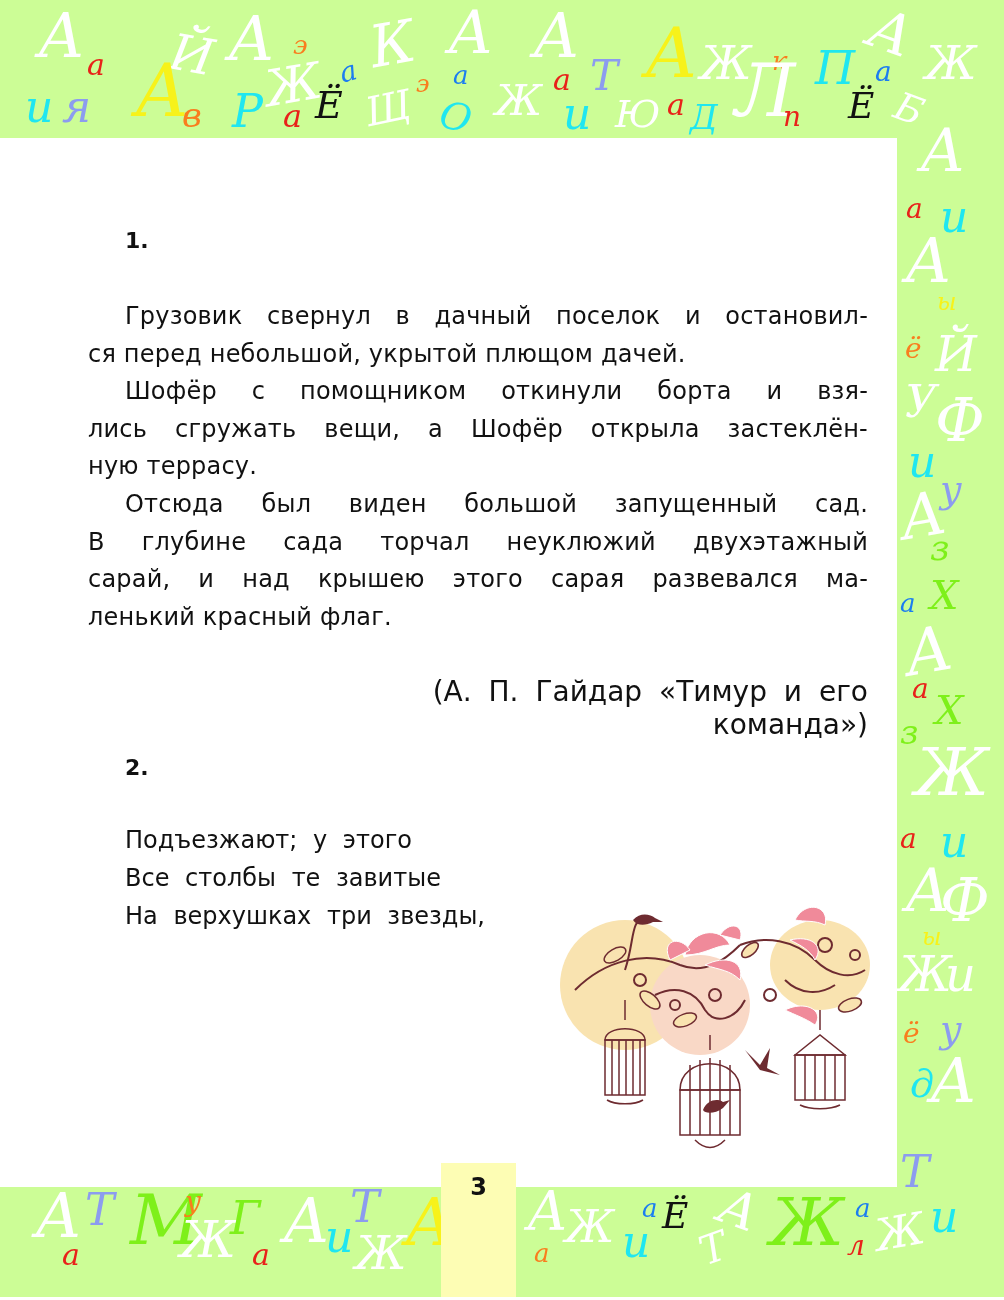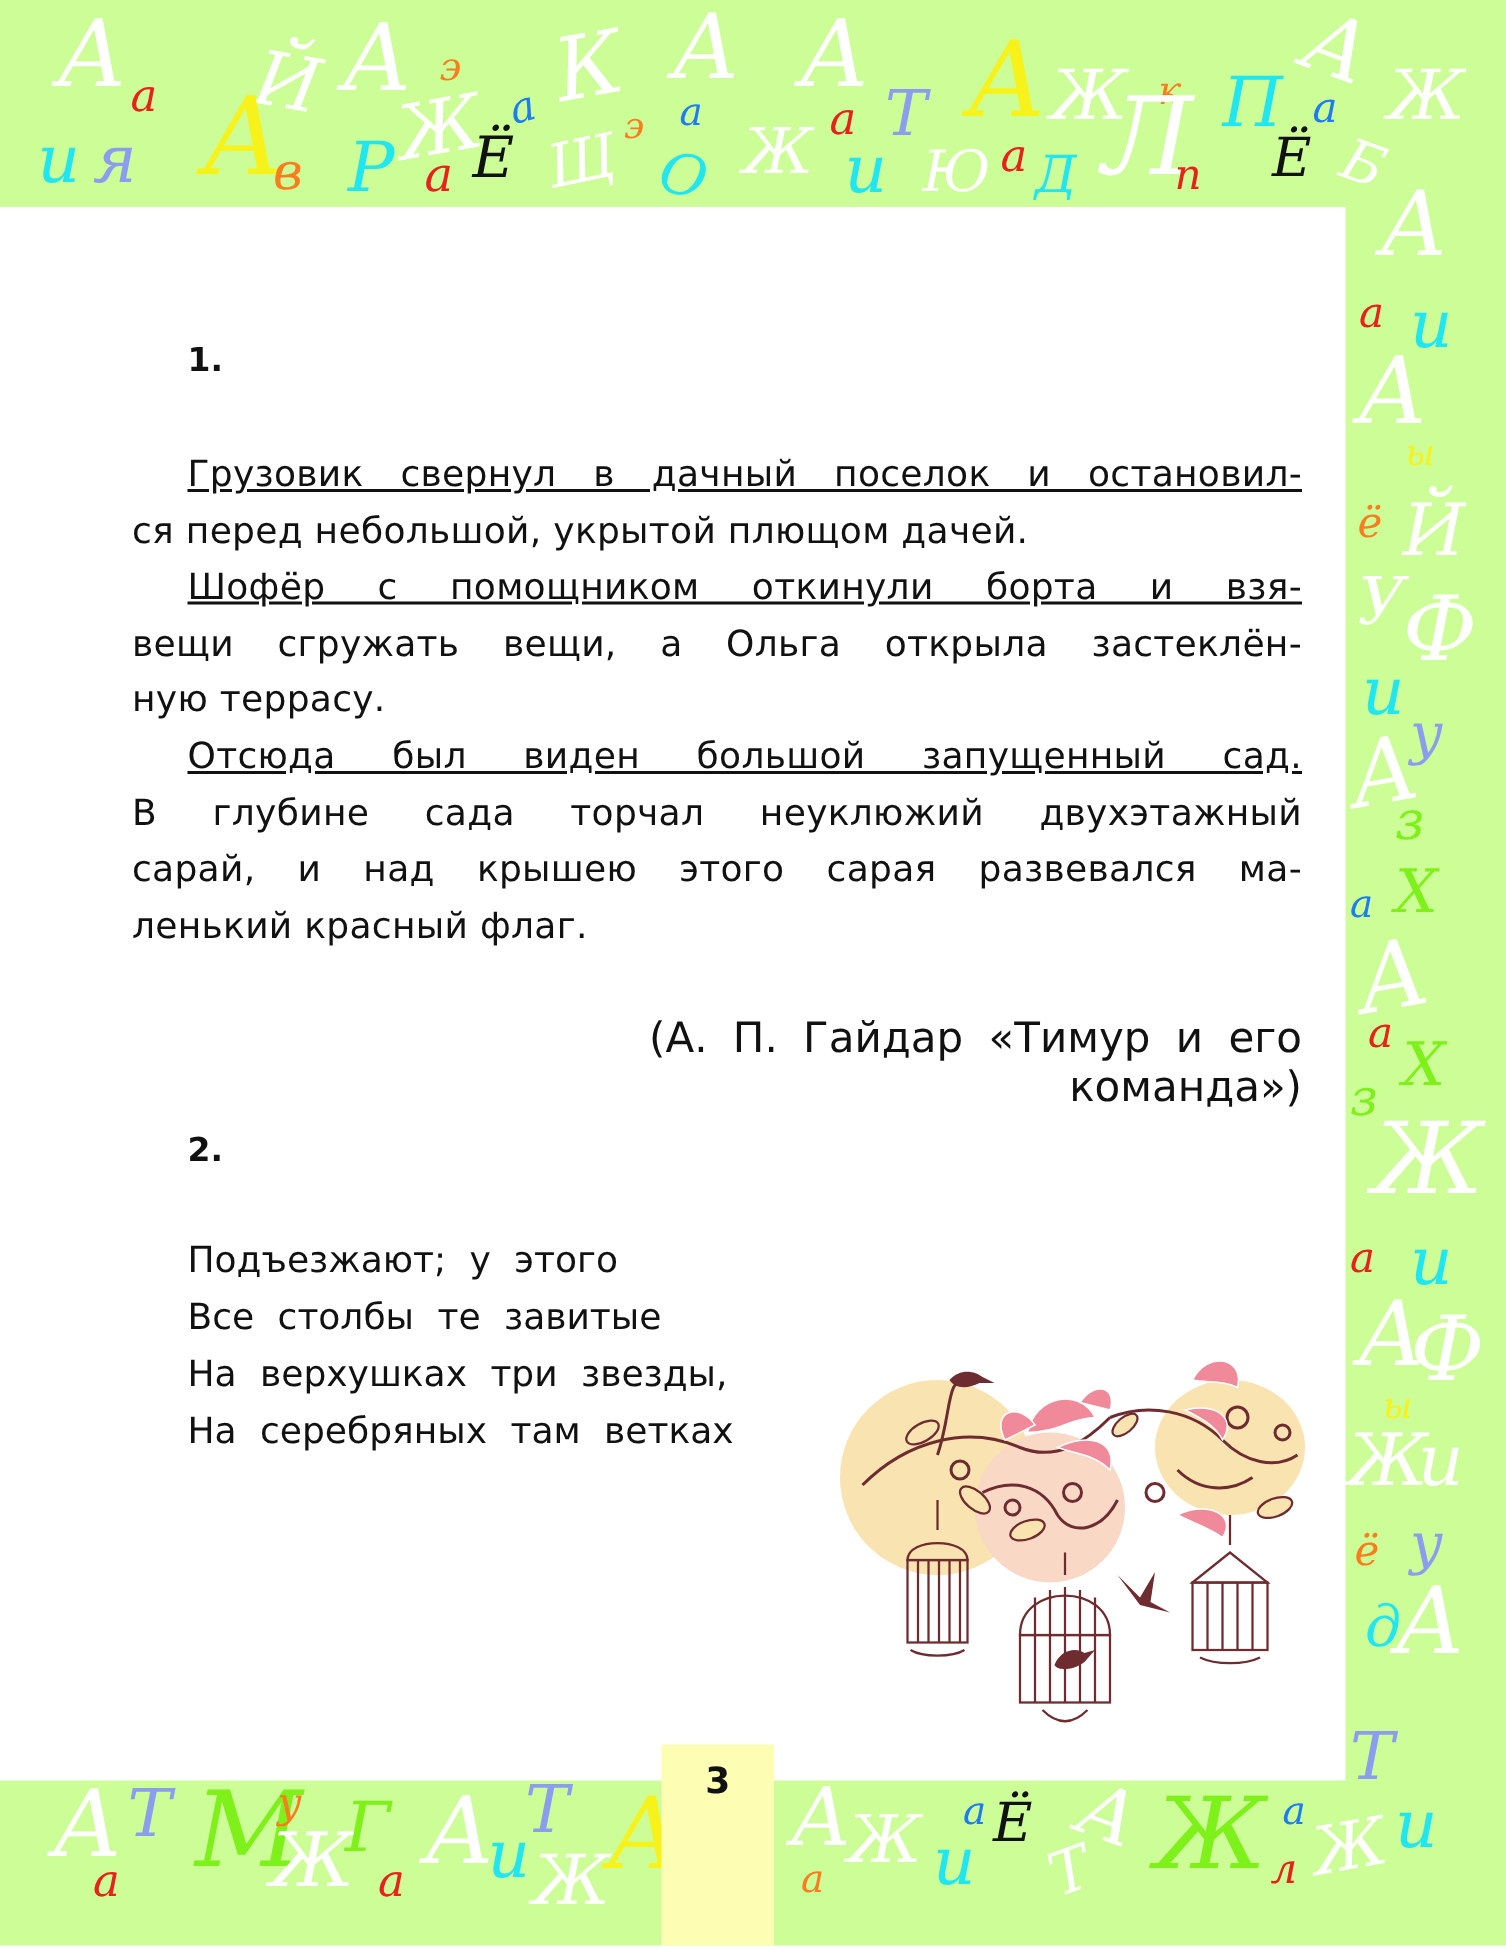--- a/index.html
+++ b/index.html
@@ -42,21 +42,21 @@
   }
   .prose {
     position: absolute; left: 88px; width: 780px;
     font-size: 24px; line-height: 37.6px;
     letter-spacing: 0.2px;
   }
   .prose .line {
     display: block; text-align: justify; text-align-last: justify;
     height: 37.6px; white-space: nowrap;
   }
-  .prose .line.indent { padding-left: 37px; text-decoration: underline; }
+  .prose .line.indent { padding-left: 37px; }
   .prose .line.last { text-align-last: left; }
   .attribution {
     position: absolute; left: 300px; width: 568px; top: 675px;
     text-align: right; font-size: 28px; word-spacing: 8px;
   }
   .poem {
     position: absolute; left: 125px; top: 821px;
     font-size: 24px; line-height: 38px; word-spacing: 8px;
   }
   .poem .pline { display: block; height: 38px; white-space: nowrap; }
@@ -171,37 +171,36 @@
   <div class="page-number">3</div>
 </div>
 
 <div class="content">
   <div class="num" style="top:228px;">1.</div>
 
   <div class="prose" style="top:298px;">
     <span class="line indent">Грузовик свернул в дачный поселок и остановил-</span>
     <span class="line last">ся перед небольшой, укрытой плющом дачей.</span>
     <span class="line indent">Шофёр с помощником откинули борта и взя-</span>
-    <span class="line">вещи сгружать вещи, а Ольга открыла застеклён-</span>
+    <span class="line">лись сгружать вещи, а Шофёр открыла застеклён-</span>
     <span class="line last">ную террасу.</span>
     <span class="line indent">Отсюда был виден большой запущенный сад.</span>
     <span class="line">В глубине сада торчал неуклюжий двухэтажный</span>
     <span class="line">сарай, и над крышею этого сарая развевался ма-</span>
     <span class="line last">ленький красный флаг.</span>
   </div>
 
   <div class="attribution">(А. П. Гайдар «Тимур и его команда»)</div>
 
   <div class="num" style="top:755px;">2.</div>
 
   <div class="poem">
     <span class="pline">Подъезжают; у этого</span>
     <span class="pline">Все столбы те завитые</span>
     <span class="pline">На верхушках три звезды,</span>
-    <span class="pline">На серебряных там ветках</span>
   </div>
 
   <svg class="illustration" viewBox="0 0 320 255">
 
     <circle cx="70" cy="85" r="65" fill="#f9e3b0"></circle>
     <circle cx="145" cy="105" r="50" fill="#f9d8c6"></circle>
     <ellipse cx="265" cy="65" rx="50" ry="45" fill="#f9e3b0"></ellipse>
 
     <g fill="none" stroke="#6e2b30" stroke-width="2">
       <path d="M20 90 C50 60, 90 50, 125 65 C150 75, 170 60, 185 45"></path>

